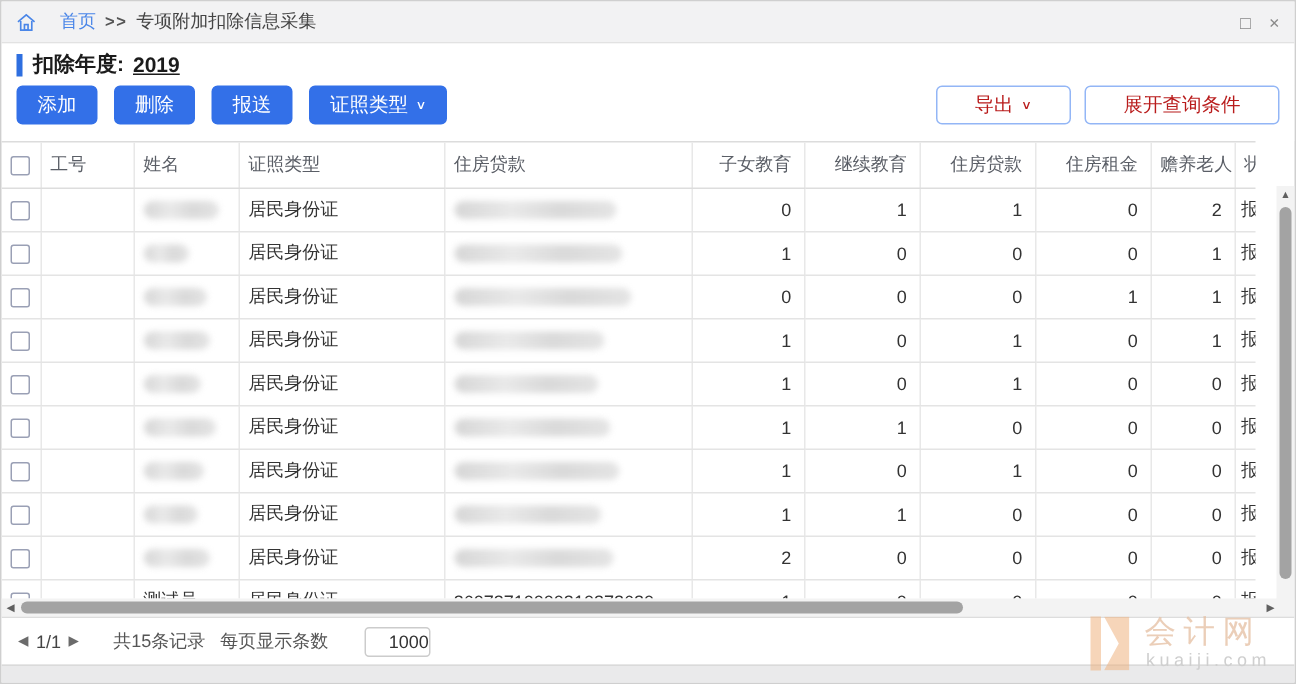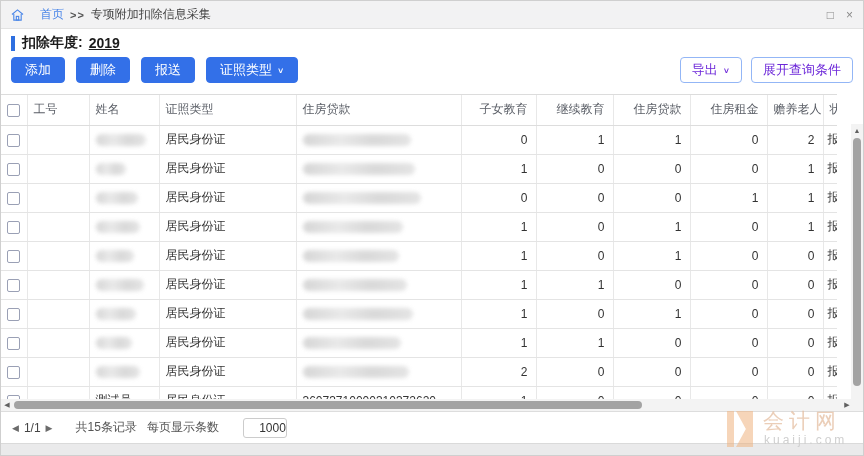--- a/index.html
+++ b/index.html
@@ -23,22 +23,22 @@
   .title-accent { width:4px; height:15px; background:#2e6fe0; margin-right:7px; }
   .title-text { font-size:14px; font-weight:bold; color:#1b1b1b; }
   .title-year { font-size:14px; font-weight:bold; color:#1b1b1b; margin-left:6px;text-decoration:underline; }
 
   
   .toolbar { position:absolute; top:56px; left:0; right:0; height:37px; background:#fff;
              display:flex; align-items:flex-start; padding:0 10px; }
   .btn-solid { background:#3370e8; color:#fff; border:1px solid #3370e8; border-radius:4px; height:26px;
                padding:0 13px; font-size:13px; margin-right:11px; display:inline-flex; align-items:center; gap:5px;
                font-family:inherit; cursor:pointer; }
-  .btn-outline { background:#fff; color:#6d28d9; border:1px solid #93b6f6; border-radius:4px; height:26px;
-                 padding:0 11px; font-size:13px; display:inline-flex; align-items:center; gap:5px;
+  .btn-outline { background:#fff; color:#b91c1c; border:1px solid #93b6f6; border-radius:4px; height:26px;
+                 padding:0 25px; font-size:13px; display:inline-flex; align-items:center; gap:5px;
                  font-family:inherit; cursor:pointer; }
   .toolbar-right { margin-left:auto; display:flex; gap:9px; }
   .chev { font-size:10px; transform:scaleY(.8); display:inline-block; }
 
   
   .tablewrap { position:absolute; top:93px; left:0; width:836px; height:305px; overflow:hidden;
                border-top:1px solid #dcdcdc; }
   table { border-collapse:collapse; table-layout:fixed; width:852px; }
   th, td { border-right:1px solid #e8e8e8; border-bottom:1px solid #e4e4e4; font-weight:normal;
            overflow:hidden; white-space:nowrap; }

